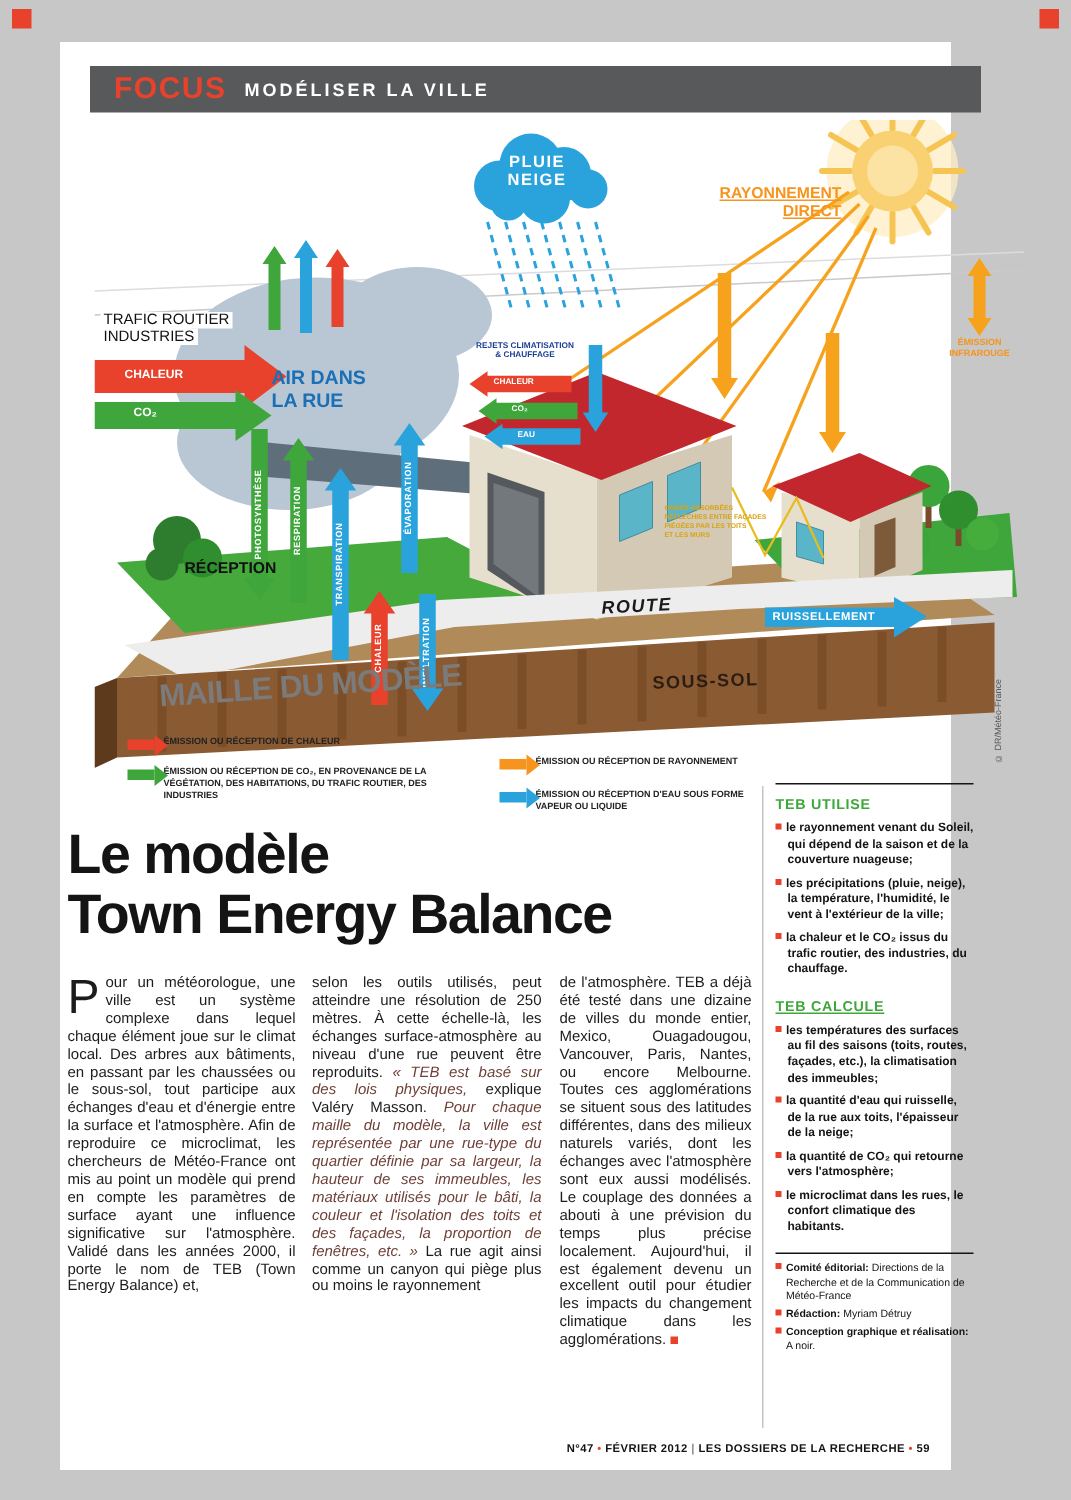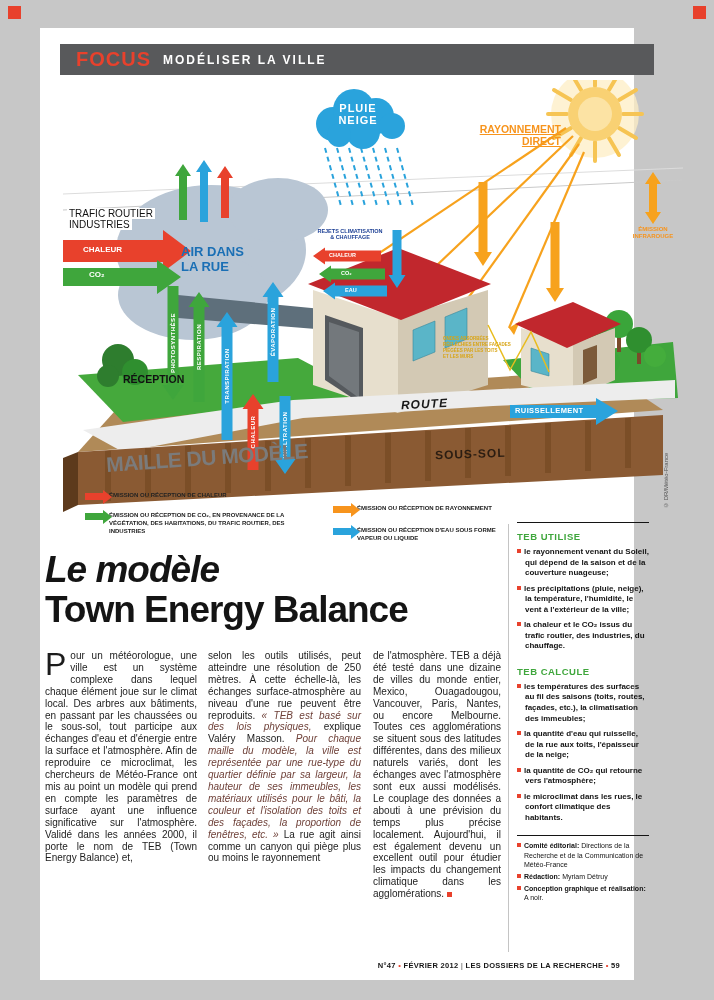--- a/index.html
+++ b/index.html
@@ -275,42 +275,42 @@
       <span class="larrow" style="--c: #f7941d;"></span>
       <span class="ltext" style="width:165px;">ÉMISSION OU RÉCEPTION DE RAYONNEMENT</span>
     </div>
     <div class="litem" style="left:248px;top:39px;">
       <span class="larrow" style="--c: #2aa3dc;"></span>
       <span class="ltext" style="width:150px;">ÉMISSION OU RÉCEPTION D'EAU SOUS FORME VAPEUR OU LIQUIDE</span>
     </div>
   </div>
 
   <h1 class="headline" style="margin:0;">
-    <span style="display:block;font-style:italic;">Le modèle</span>
+    <span style="display:block;">Le modèle</span>
     <span style="display:block;">Town Energy Balance</span>
   </h1>
 
   <div class="col" style="left:5px;width:152px;">
     <span class="dropcap">P</span><span>our un météorologue, une ville est un système complexe dans lequel chaque élément joue sur le climat local. Des arbres aux bâtiments, en passant par les chaussées ou le sous-sol, tout participe aux échanges d'eau et d'énergie entre la surface et l'atmosphère. Afin de reproduire ce microclimat, les chercheurs de Météo-France ont mis au point un modèle qui prend en compte les paramètres de surface ayant une influence significative sur l'atmosphère. Validé dans les années 2000, il porte le nom de TEB (Town Energy Balance) et,</span>
   </div>
   <div class="col" style="left:168px;width:153px;">
     <span>selon les outils utilisés, peut atteindre une résolution de 250 mètres. À cette échelle-là, les échanges surface-atmosphère au niveau d'une rue peuvent être reproduits. </span><span class="quote">« TEB est basé sur des lois physiques, </span><span>explique Valéry Masson. </span><span class="quote">Pour chaque maille du modèle, la ville est représentée par une rue-type du quartier définie par sa largeur, la hauteur de ses immeubles, les matériaux utilisés pour le bâti, la couleur et l'isolation des toits et des façades, la proportion de fenêtres, etc. » </span><span>La rue agit ainsi comme un canyon qui piège plus ou moins le rayonnement</span>
   </div>
   <div class="col" style="left:333px;width:128px;">
     <span>de l'atmosphère. TEB a déjà été testé dans une dizaine de villes du monde entier, Mexico, Ouagadougou, Vancouver, Paris, Nantes, ou encore Melbourne. Toutes ces agglomérations se situent sous des latitudes différentes, dans des milieux naturels variés, dont les échanges avec l'atmosphère sont eux aussi modélisés. Le couplage des données a abouti à une prévision du temps plus précise localement. Aujourd'hui, il est également devenu un excellent outil pour étudier les impacts du changement climatique dans les agglomérations.</span><span class="endmark"></span>
   </div>
 
   <div class="vrule"></div>
 
   <div class="sidebar">
     <div class="sb-h">TEB UTILISE</div>
     <div class="sb-item"><span class="bullet"></span><span>le rayonnement venant du Soleil, qui dépend de la saison et de la couverture nuageuse;</span></div>
     <div class="sb-item"><span class="bullet"></span><span>les précipitations (pluie, neige), la température, l'humidité, le vent à l'extérieur de la ville;</span></div>
     <div class="sb-item"><span class="bullet"></span><span>la chaleur et le CO₂ issus du trafic routier, des industries, du chauffage.</span></div>
-    <div class="sb-h" style="margin-top:14px;">TEB CALCULE</div>
+    <div class="sb-h" style="margin-top:14px;text-decoration:underline;">TEB CALCULE</div>
     <div class="sb-item"><span class="bullet"></span><span>les températures des surfaces au fil des saisons (toits, routes, façades, etc.), la climatisation des immeubles;</span></div>
     <div class="sb-item"><span class="bullet"></span><span>la quantité d'eau qui ruisselle, de la rue aux toits, l'épaisseur de la neige;</span></div>
     <div class="sb-item"><span class="bullet"></span><span>la quantité de CO₂ qui retourne vers l'atmosphère;</span></div>
     <div class="sb-item"><span class="bullet"></span><span>le microclimat dans les rues, le confort climatique des habitants.</span></div>
     <div class="edit-box">
       <div class="edit-entry"><span class="bullet"></span><b>Comité éditorial:</b> <span>Directions de la Recherche et de la Communication de Météo-France</span></div>
       <div class="edit-entry"><span class="bullet"></span><b>Rédaction:</b> <span>Myriam Détruy</span></div>
       <div class="edit-entry"><span class="bullet"></span><b>Conception graphique et réalisation:</b> <span>A noir.</span></div>
     </div>
   </div>

